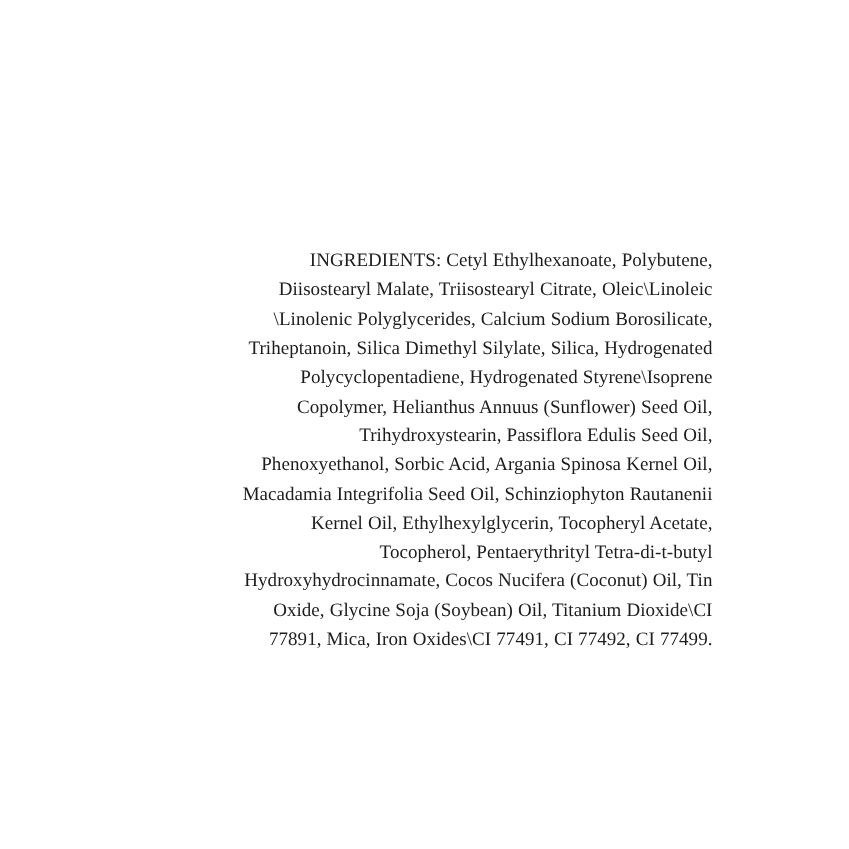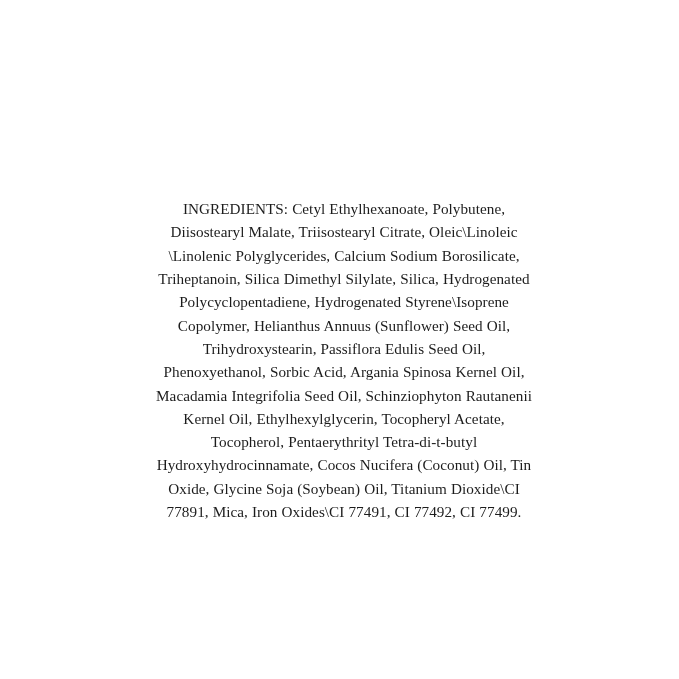--- a/index.html
+++ b/index.html
@@ -25,21 +25,21 @@
     position: absolute;
     left: 118px;
     top: 182px;
     width: 452px;
   }
   .ingredients-text {
     font-family: "Liberation Serif", "DejaVu Serif", serif;
     font-size: 15.2px;
     line-height: 23.3px;
     color: #1c1c1c;
-    text-align: center;
+    text-align: right;
     letter-spacing: 0.05px;
     word-spacing: 0.2px;
     white-space: pre-wrap;
   }
 </style>
 </head>
 <body>
 
 <div class="page">
   <div class="ingredients-block">

